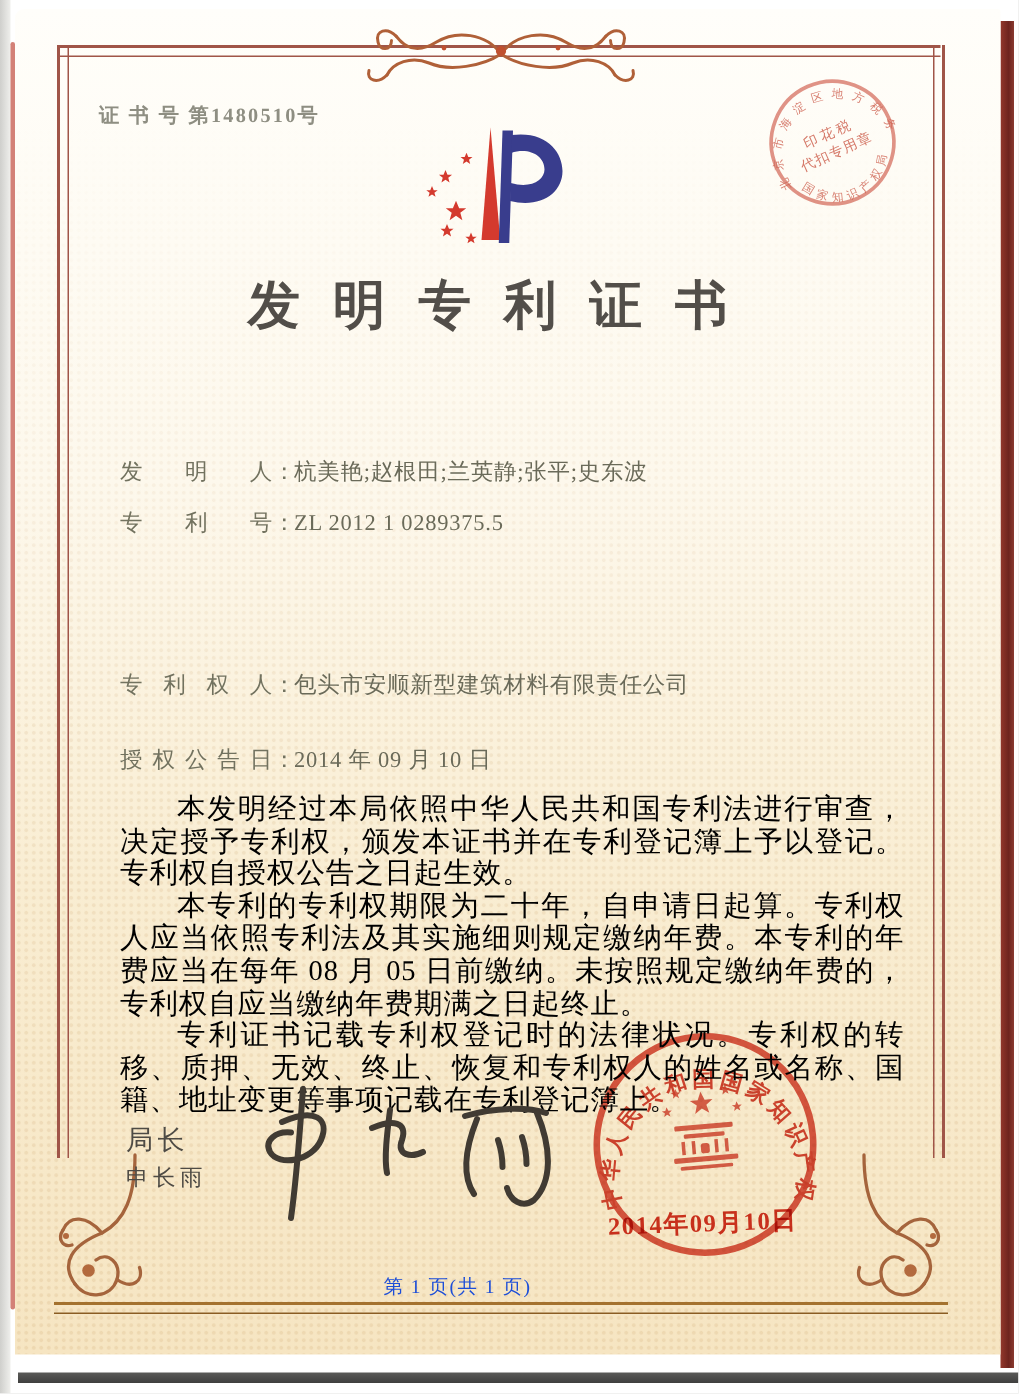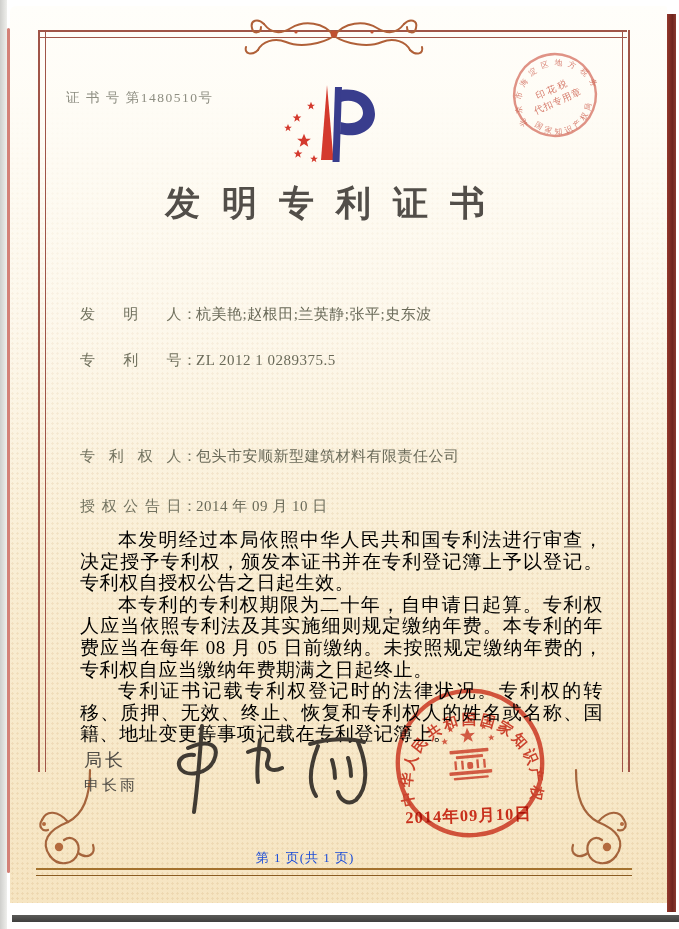--- a/index.html
+++ b/index.html
@@ -30,32 +30,32 @@
   .frame-top{position:absolute;left:38px;top:30px;width:589px;height:5px;
     border-top:2px solid #a05548;border-bottom:1px solid #a05548;}
   .frame-left{position:absolute;left:38px;top:30px;width:5px;height:742px;
     border-left:2px solid #a05548;border-right:1px solid #a05548;}
   .frame-right{position:absolute;left:622px;top:30px;width:5px;height:742px;
     border-left:1px solid #a05548;border-right:2px solid #a05548;}
   .frame-bottom{position:absolute;left:36px;top:868px;width:596px;height:5px;
     border-top:2px solid #a4722e;border-bottom:1px solid #8a5c22;}
   .orn{position:absolute;pointer-events:none;}
   
-  .cert-number{position:absolute;left:66px;top:89px;font-size:13.5px;
-    letter-spacing:1.5px;color:#8e8e82;}
+  .cert-number{position:absolute;left:66px;top:68px;font-size:13.5px;
+    letter-spacing:1.5px;color:#8e8e82;font-weight:bold;}
   .title{position:absolute;left:38px;top:180px;width:589px;text-align:center;
     font-size:35px;font-weight:bold;color:#524e49;letter-spacing:22px;
     padding-left:7px;box-sizing:border-box;}
   .field{position:absolute;left:80px;width:540px;font-size:15px;color:#72725f;
     letter-spacing:.5px;white-space:nowrap;}
   .field .lbl{display:inline-block;width:102px;text-align:justify;
     text-align-last:justify;vertical-align:top;}
   .field .sep{display:inline-block;width:14px;}
   .field .val{color:#6a6a59;}
-  .f0{top:259px}.f1{top:305px}.f2{top:351px}.f3{top:397px}.f4{top:447px}.f5{top:497px}
+  .f0{top:259px}.f1{top:305px}.f2{top:339px}.f3{top:397px}.f4{top:447px}.f5{top:497px}
   .paras{position:absolute;left:80px;top:529px;width:523px;}
   .paras p{margin:0;text-indent:2em;text-align:justify;font-size:19px;
     line-height:21.6px;letter-spacing:.6px;color:#000000;}
   .sig-title{position:absolute;left:84px;top:748px;font-size:18px;color:#4e4b45;
     letter-spacing:3px;}
   .sig-name{position:absolute;left:84px;top:776px;font-size:15px;color:#4e4b45;
     letter-spacing:3px;}
   .footer{position:absolute;left:160px;top:849px;width:290px;text-align:center;
     font-size:13px;color:#1d4ed8;letter-spacing:1px;}
   

